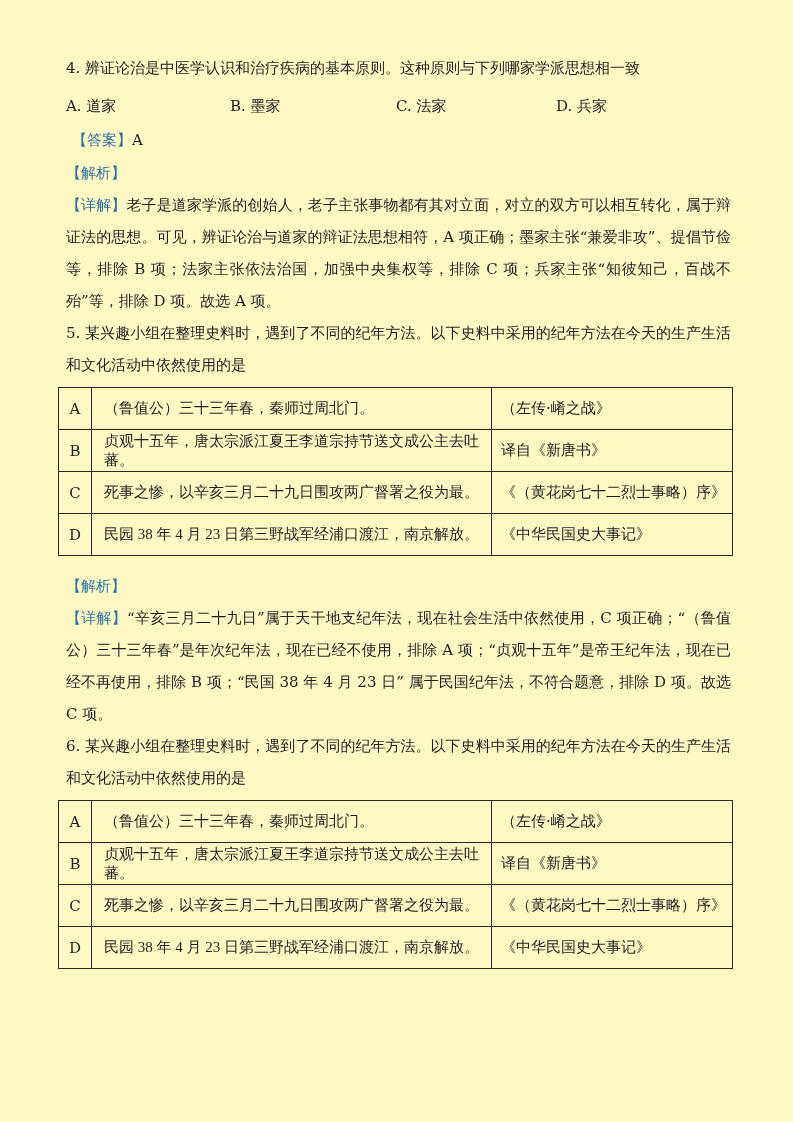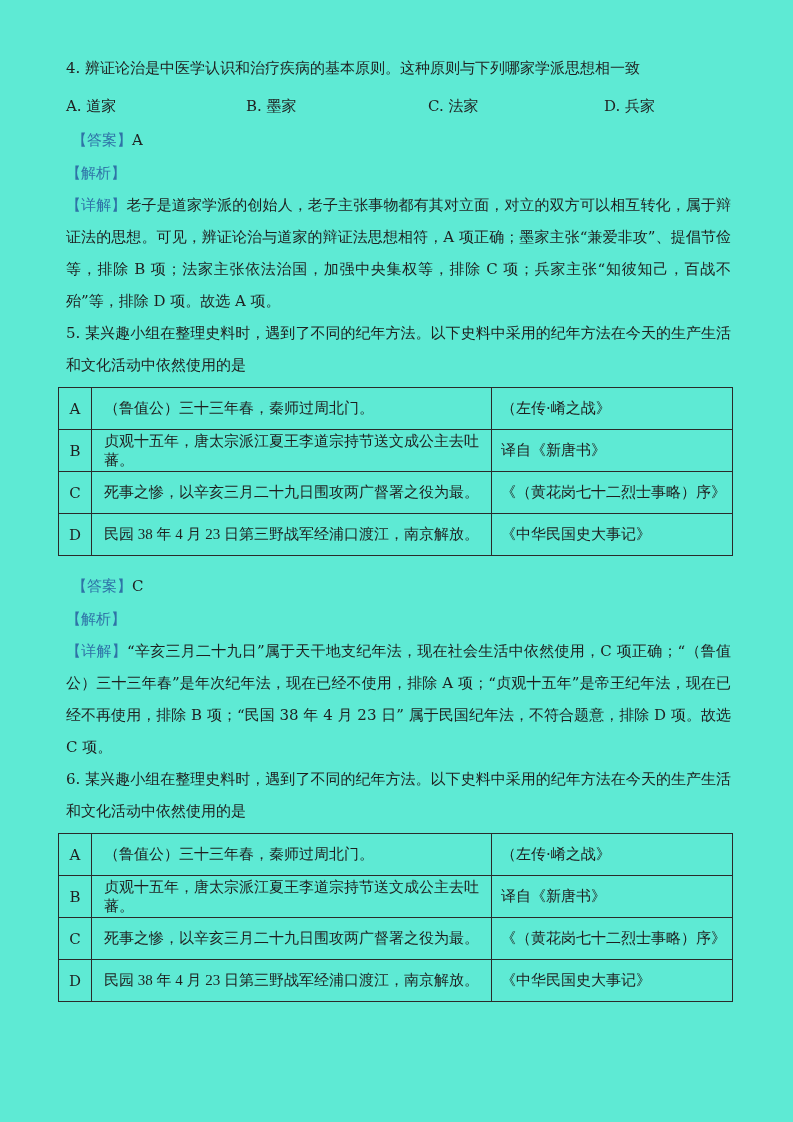--- a/index.html
+++ b/index.html
@@ -8,31 +8,30 @@
     background: #ffffff;
     font-family: "DejaVu Serif", "Liberation Serif", serif;
     font-size: 15px;
     color: #1f1f1f;
     overflow: hidden;
   }
   .page {
     width: 793px;
     height: 1122px;
     padding: 52px 62px 0 66px;
-    background: #5eead4;
+    background: #fef9c3;
   }
   .line { line-height: 32px; white-space: nowrap; }
   .para { line-height: 32px; text-align: justify; }
   .stem { margin-bottom: 6px; }
   .options-row {
     display: grid;
     grid-template-columns: 164px 166px 160px auto;
     line-height: 32px;
     margin-bottom: 2px;
-    gap: 16px;
   }
   .answer-line { margin-bottom: 1px; margin-left: 6px; }
   .accent { color: #2f73a7; }
   table.qtable {
     border-collapse: collapse;
     table-layout: fixed;
     width: 674px;
     margin: 6px 0 14px -8px;
   }
   table.qtable td {
@@ -91,21 +90,20 @@
       </tr>
       <tr>
         <td class="cell-label">D</td>
         <td class="cell-text">民园 38 年 4 月 23 日第三野战军经浦口渡江，南京解放。</td>
         <td class="cell-src">《中华民国史大事记》</td>
       </tr>
     </tbody>
   </table>
 
 
-  <p class="line answer-line"><span class="accent">【答案】</span><span>C</span></p>
 
   <p class="line"><span class="accent">【解析】</span></p>
 
   <p class="para"><span class="accent">【详解】</span><span>“辛亥三月二十九日”属于天干地支纪年法，现在社会生活中依然使用，C 项正确；“（鲁值公）三十三年春”是年次纪年法，现在已经不使用，排除 A 项；“贞观十五年”是帝王纪年法，现在已经不再使用，排除 B 项；“民国 38 年 4 月 23 日” 属于民国纪年法，不符合题意，排除 D 项。故选 C 项。</span></p>
 
   <p class="para">6. 某兴趣小组在整理史料时，遇到了不同的纪年方法。以下史料中采用的纪年方法在今天的生产生活和文化活动中依然使用的是</p>
 
   <table class="qtable">
     <colgroup>
         <col style="width:33px">

